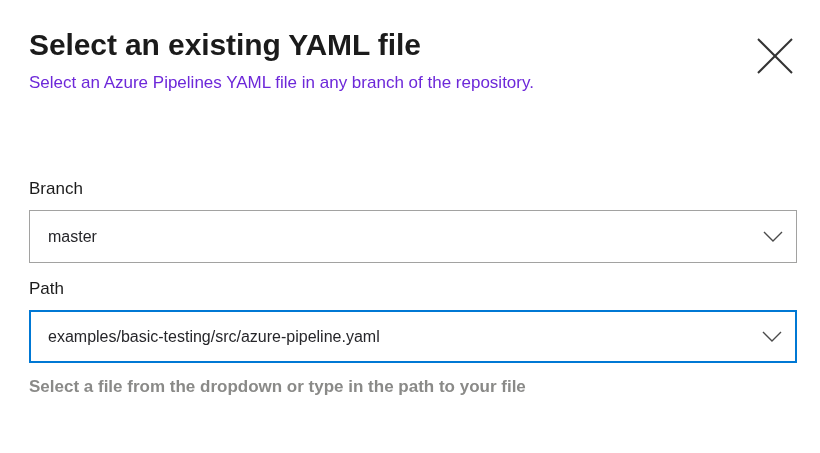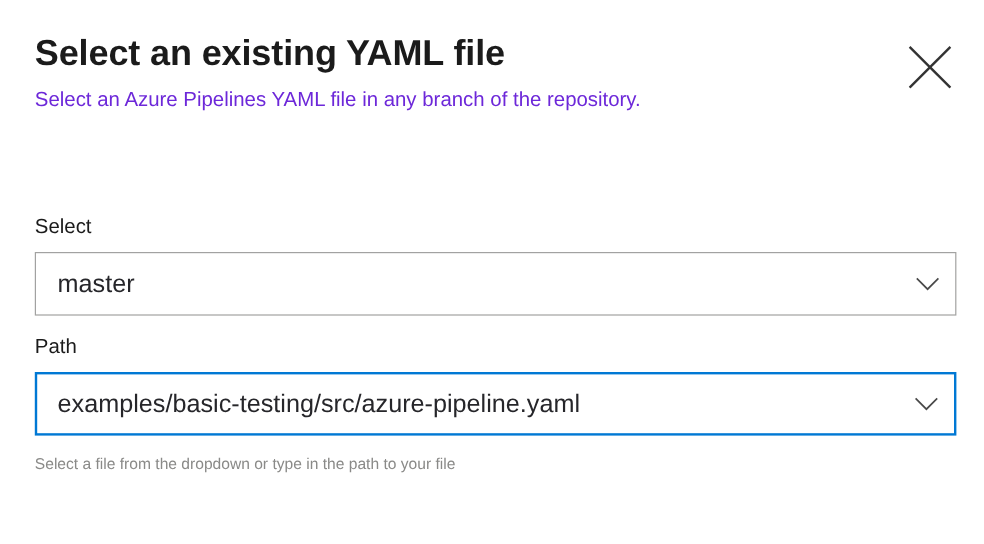--- a/index.html
+++ b/index.html
@@ -97,21 +97,21 @@
   }
 
   .combo.focused {
     border: 2px solid #0078d4;
   }
 
   .combo-value {
     flex: 1 1 auto;
     padding-left: 18px;
     padding-right: 10px;
-    font-size: 21px;
+    font-size: 16px;
     line-height: 24px;
     color: #26262a;
     white-space: nowrap;
     overflow: hidden;
     text-overflow: ellipsis;
     background: transparent;
     border: none;
     outline: none;
     font-family: "Liberation Sans", sans-serif;
   }
@@ -129,24 +129,24 @@
     cursor: pointer;
   }
   .combo-chevron svg { display: block; }
 
   .field-block + .field-block {
     margin-top: 15px;
   }
 
   .helper-text {
     margin: 14px 0 0 0;
-    font-size: 13px;
+    font-size: 17px;
     line-height: 20px;
     color: #8a8a88;
-    font-weight: 400;
+    font-weight: 700;
   }
 </style>
 </head>
 <body>
 
 <div class="dialog">
 
   <div class="header">
     <h1 class="dialog-title">Select an existing YAML file</h1>
     <p class="dialog-subtitle">Select an Azure Pipelines YAML file in any branch of the repository.</p>
@@ -157,21 +157,21 @@
       <svg width="36" height="36" viewBox="0 0 36 36" aria-hidden="true">
         <line x1="1" y1="1" x2="35" y2="35" stroke="#333333" stroke-width="2"></line>
         <line x1="35" y1="1" x2="1" y2="35" stroke="#333333" stroke-width="2"></line>
       </svg>
     </span>
   </button>
 
   <div class="form">
 
     <div class="field-block">
-      <div class="field-label">Select</div>
+      <div class="field-label">Branch</div>
       <div class="combo">
         <input class="combo-value" type="text" readonly="" value="master" style="">
         <span class="combo-chevron">
           <svg width="20" height="12" viewBox="0 0 20 12" aria-hidden="true">
             <polyline points="1,1 10,10 19,1" fill="none" stroke="#4a4a4a" stroke-width="1.4"></polyline>
           </svg>
         </span>
       </div>
     </div>
 

